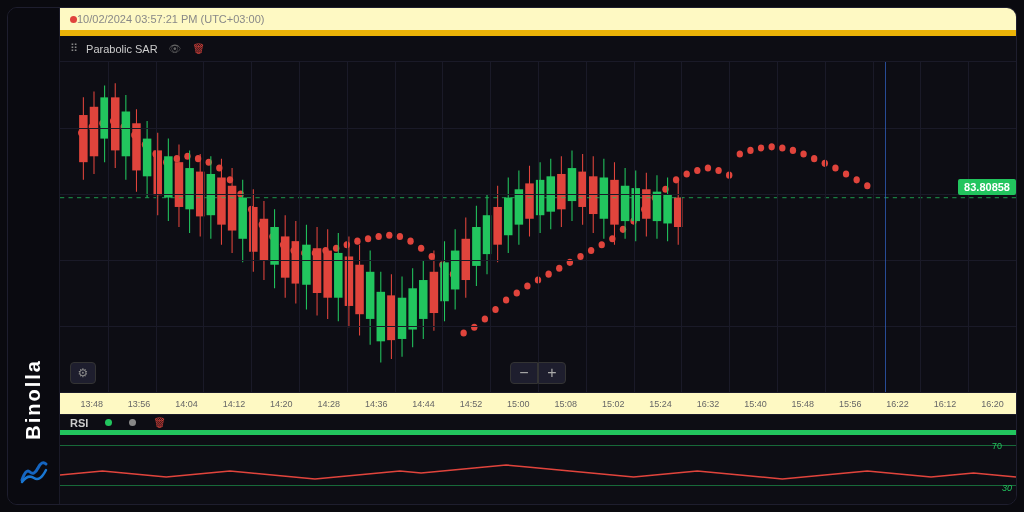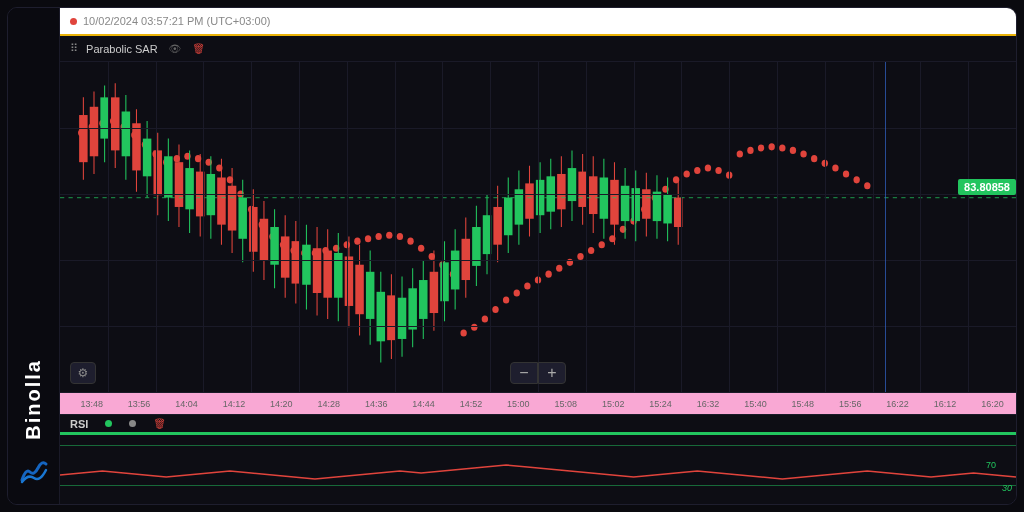--- a/index.html
+++ b/index.html
@@ -47,26 +47,26 @@
       width: 32px;
       height: 24px;
     }
     .main-area {
       flex: 1;
       display: flex;
       flex-direction: column;
     }
     .chart-header {
       height: 28px;
-      background: #ffffff;
-      border-bottom: 2px solid #eab308;
+      background: #fef9c3;
+      border-bottom: 6px solid #eab308;
       display: flex;
       align-items: center;
       padding: 0 10px;
-      gap: 6px;
+      gap: 0;
     }
     .timestamp {
       color: #888;
       font-size: 11px;
     }
     .dot-red {
       width: 7px;
       height: 7px;
       border-radius: 50%;
       background: #e0443c;
@@ -180,21 +180,21 @@
       justify-content: center;
       cursor: pointer;
       z-index: 10;
     }
     .filter-icon {
       color: #888;
       font-size: 12px;
     }
     .time-axis {
       height: 22px;
-      background: #f9a8d4;
+      background: #fef9c3;
       border-top: 1px solid #1a1a28;
       display: flex;
       align-items: center;
       padding: 0 0 0 8px;
       gap: 0;
       overflow: hidden;
     }
     .time-label {
       color: #666;
       font-size: 9px;
@@ -206,21 +206,21 @@
       border-top: 1px solid #1a1a28;
       position: relative;
       background: #0d0d14;
     }
     .rsi-header {
       height: 20px;
       display: flex;
       align-items: center;
       padding: 0 10px;
       gap: 17px;
-      border-bottom: 3px solid #22c55e;
+      border-bottom: 5px solid #22c55e;
     }
     .rsi-label {
       color: #ccc;
       font-size: 11px;
       font-weight: 600;
     }
     .rsi-chart {
       position: relative;
       height: 70px;
       overflow: hidden;
@@ -234,24 +234,23 @@
     }
     .rsi-line-30 {
       position: absolute;
       right: 0;
       left: 0;
       border-top: 1px solid #22c55e;
       opacity: 0.5;
     }
     .rsi-value-70 {
       position: absolute;
-      right: 20px;
+      right: 14px;
       color: #22c55e;
       font-size: 9px;
-      margin-top: 19px;
     }
     .rsi-value-30 {
       position: absolute;
       right: 4px;
       color: #22c55e;
       font-size: 9px;
     }
     .vertical-line {
       position: absolute;
       top: 0;

